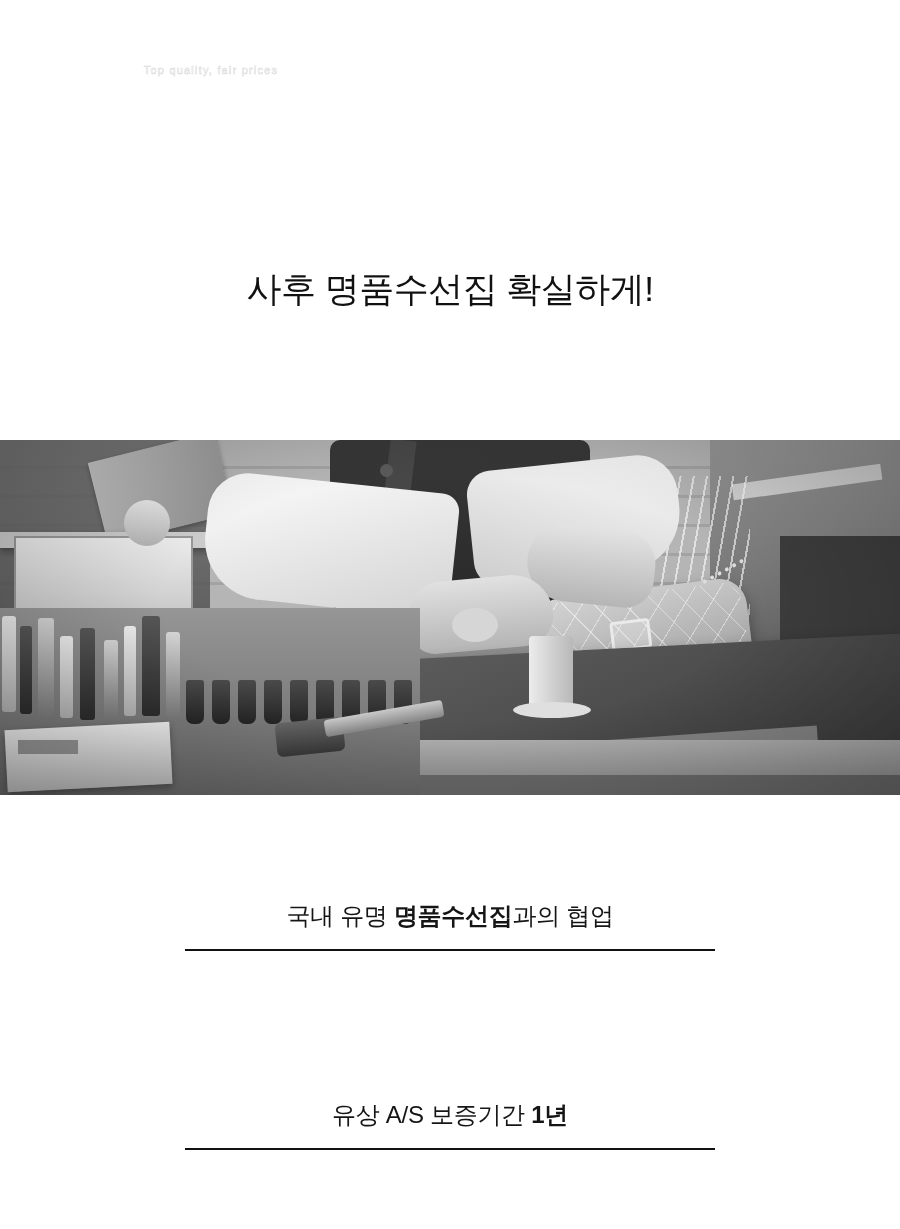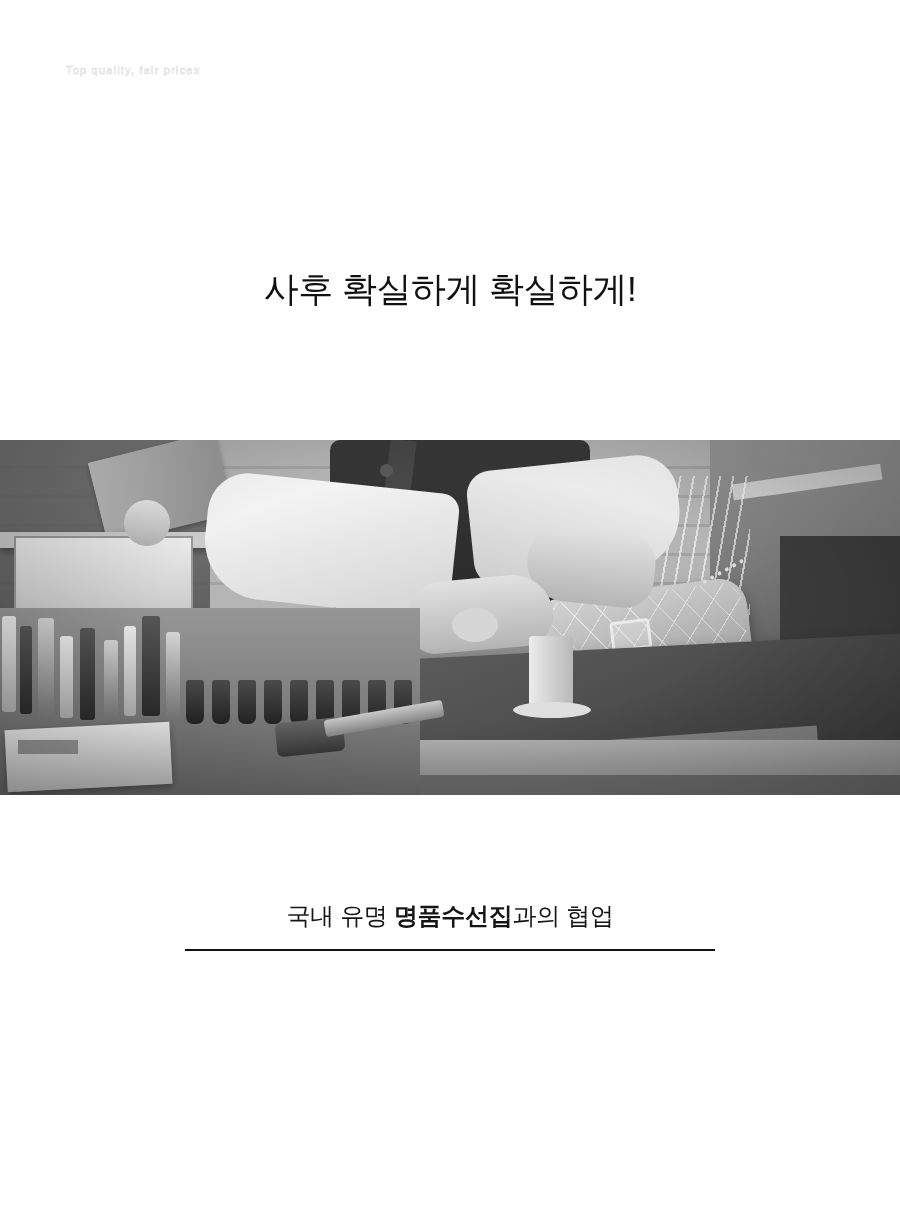--- a/index.html
+++ b/index.html
@@ -31,20 +31,21 @@
     color: #ffffff;
     text-shadow:
       0 0 1px rgba(120,120,120,0.55),
       1px 1px 0 rgba(170,170,170,0.35);
     -webkit-text-stroke: 1px rgba(150,150,150,0.45);
     line-height: 1;
     opacity: 0.85;
   }
   .brand-tagline {
     margin-top: 16px;
+    text-align: center;
     font-size: 11px;
     letter-spacing: 1.2px;
     color: #ffffff;
     -webkit-text-stroke: 0.5px rgba(170,170,170,0.45);
     text-shadow: 0 0 1px rgba(150,150,150,0.4);
     opacity: 0.85;
   }
 
   
   .headline {
@@ -296,21 +297,21 @@
   .feature-spacer { height: 74px; }
 </style>
 </head>
 <body>
 
 <div class="brand-block">
   <div class="brand-tagline">Top quality, fair prices</div>
 </div>
 
 <div class="headline">
-  <span class="light">사후 확실하게 </span><span class="strong">확실하게!</span>
+  <span class="light">사후 명품수선집 </span><span class="strong">확실하게!</span>
 </div>
 
 <div class="photo">
   <div class="photo-inner">
     <div class="wall"></div>
     <div class="wall-dark-left"></div>
     <div class="wall-ruler"></div>
     <div class="wall-shelf"></div>
     <div class="wall-board"></div>
     <div class="wall-right-machine"></div>
@@ -380,14 +381,18 @@
   <div class="feature">
     <div class="feature-text"><span class="light">국내 유명 </span><span class="strong">명품수선집</span><span class="light">과의 협업</span></div>
     <div class="feature-rule"></div>
   </div>
 
   <div class="feature-spacer"></div>
 
 
   <div class="feature-spacer"></div>
 
+  <div class="feature">
+    <div class="feature-text"><span class="light">유상 A/S 보증기간 </span><span class="strong">1년</span><span class="light"></span></div>
+    <div class="feature-rule"></div>
+  </div>
 
 </div>
 
 </body></html>

